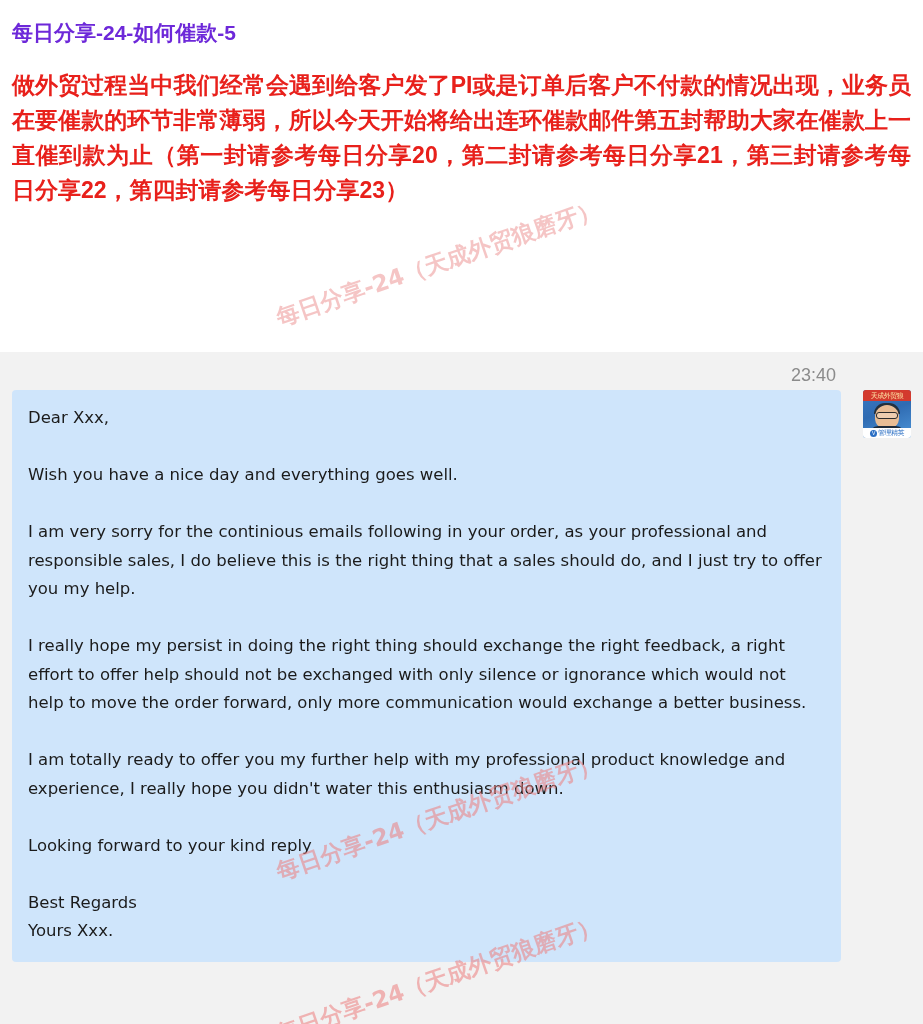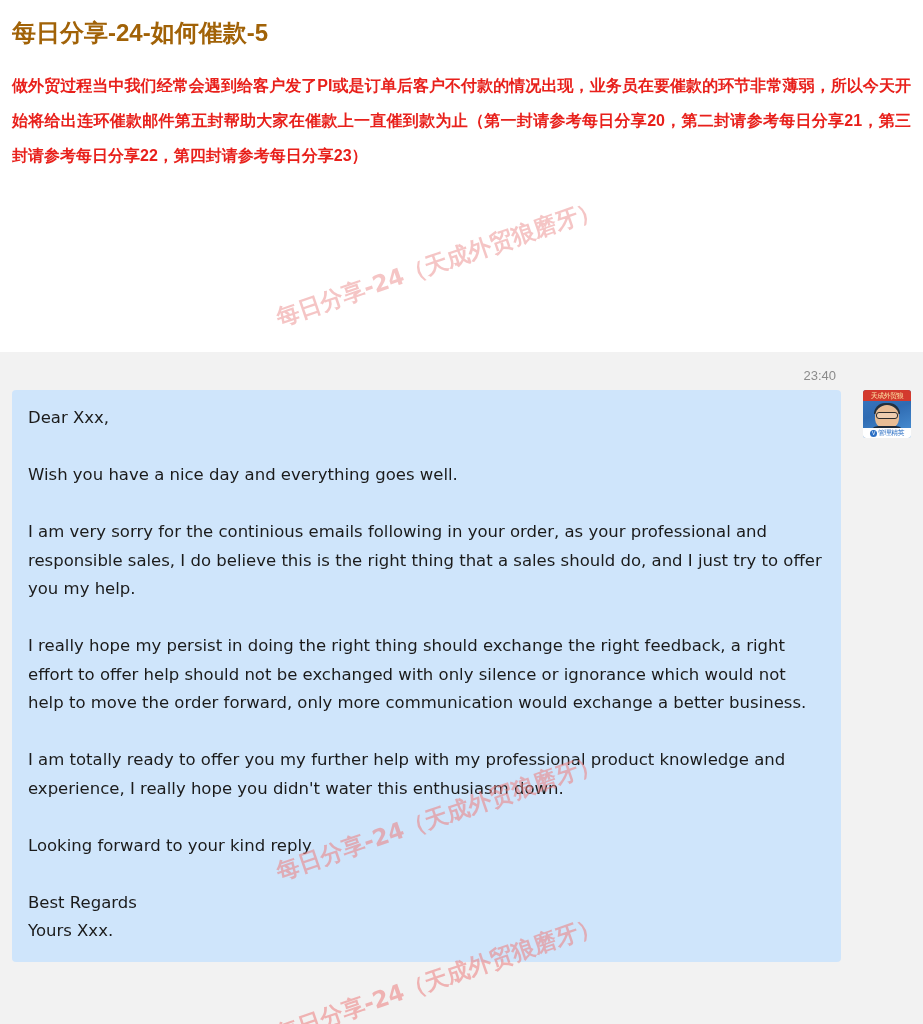--- a/index.html
+++ b/index.html
@@ -17,31 +17,31 @@
   }
 
   
   .article {
     background: #ffffff;
     padding: 18px 12px 0 12px;
     position: relative;
     height: 352px;
   }
   .article-title {
-    color: #a16207;
+    color: #6d28d9;
     font-weight: bold;
-    font-size: 24px;
+    font-size: 21px;
     line-height: 30px;
     margin: 0 0 20px 0;
     letter-spacing: 0px;
   }
   .article-body {
     color: #e8201b;
     font-weight: bold;
-    font-size: 16px;
+    font-size: 23px;
     line-height: 35px;
     margin: 0;
     text-align: justify;
     letter-spacing: 0px;
   }
 
   
   .chat {
     background: #f2f2f2;
     position: absolute;
@@ -53,21 +53,21 @@
   }
   .chat-timestamp-row {
     display: flex;
     justify-content: flex-end;
     align-items: center;
     padding-right: 75px;
     height: 26px;
   }
   .chat-timestamp {
     color: #8b8b8b;
-    font-size: 13px;
+    font-size: 18px;
   }
   .chat-row {
     display: flex;
     align-items: flex-start;
     margin-top: 2px;
     gap: 14px;
   }
   .bubble {
     background: #cfe5fb;
     border-radius: 4px;

